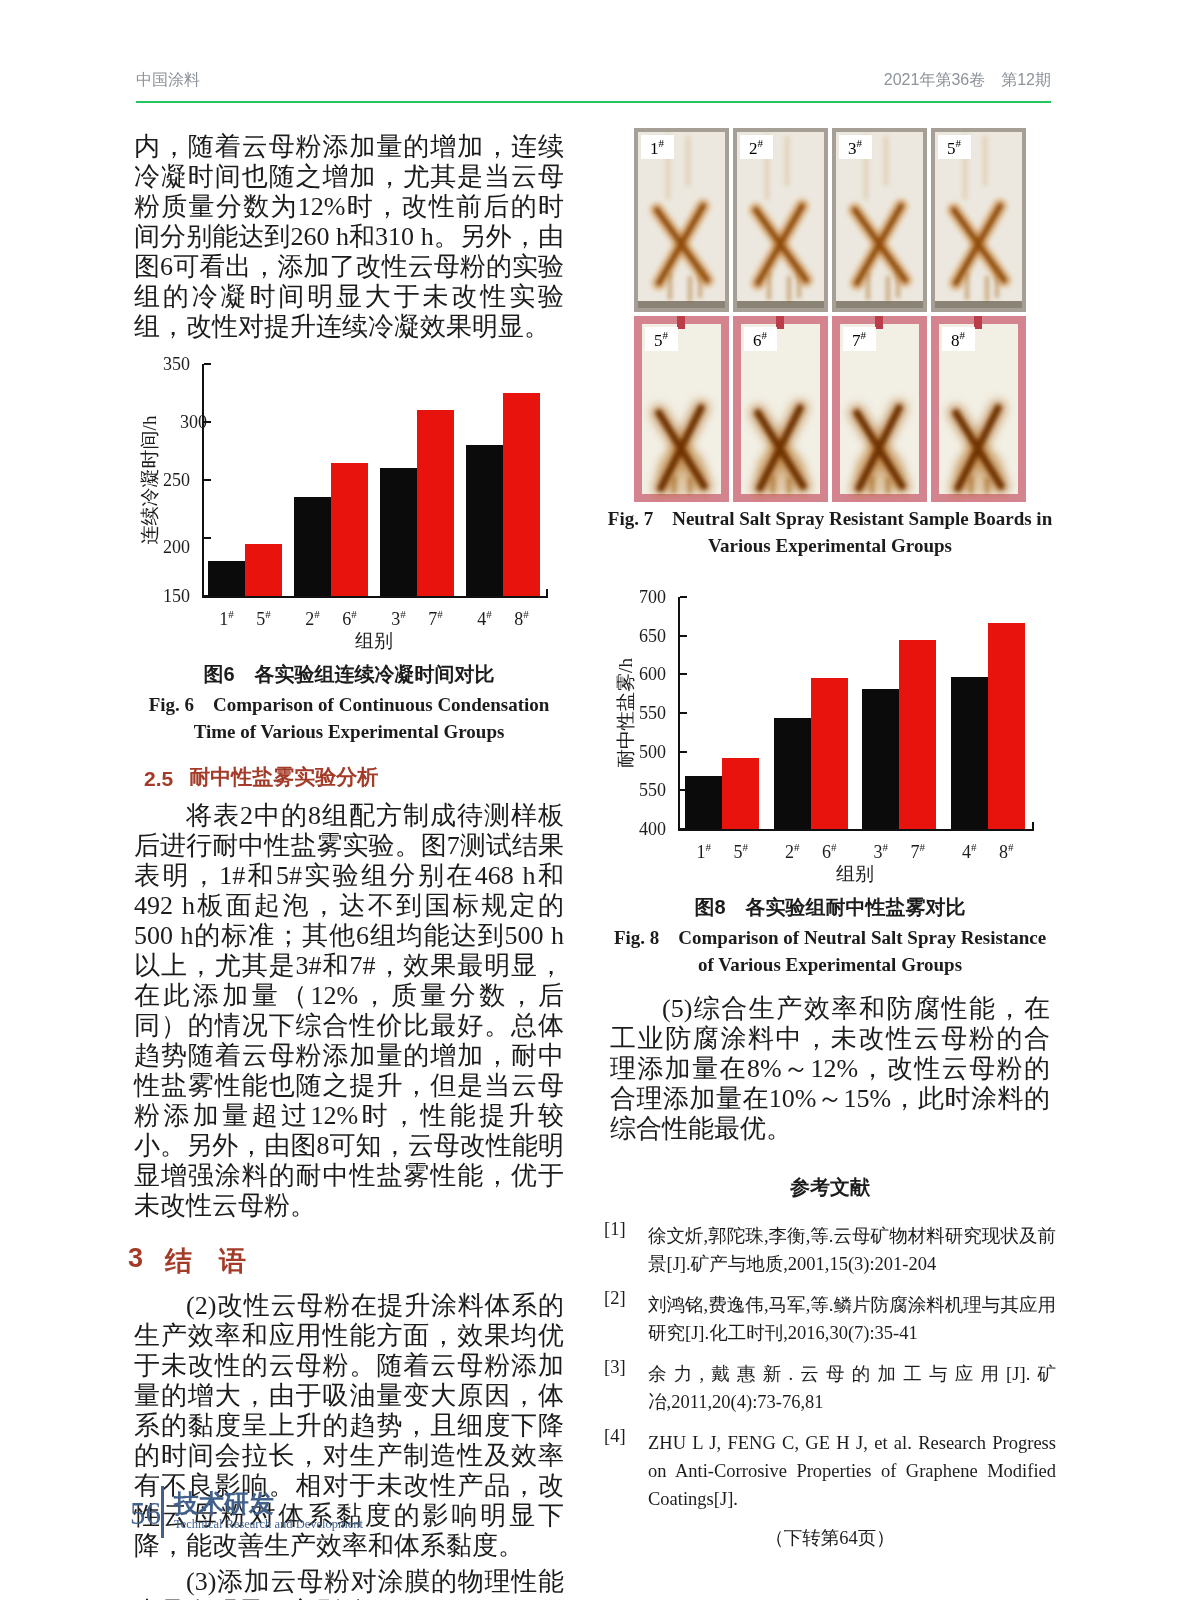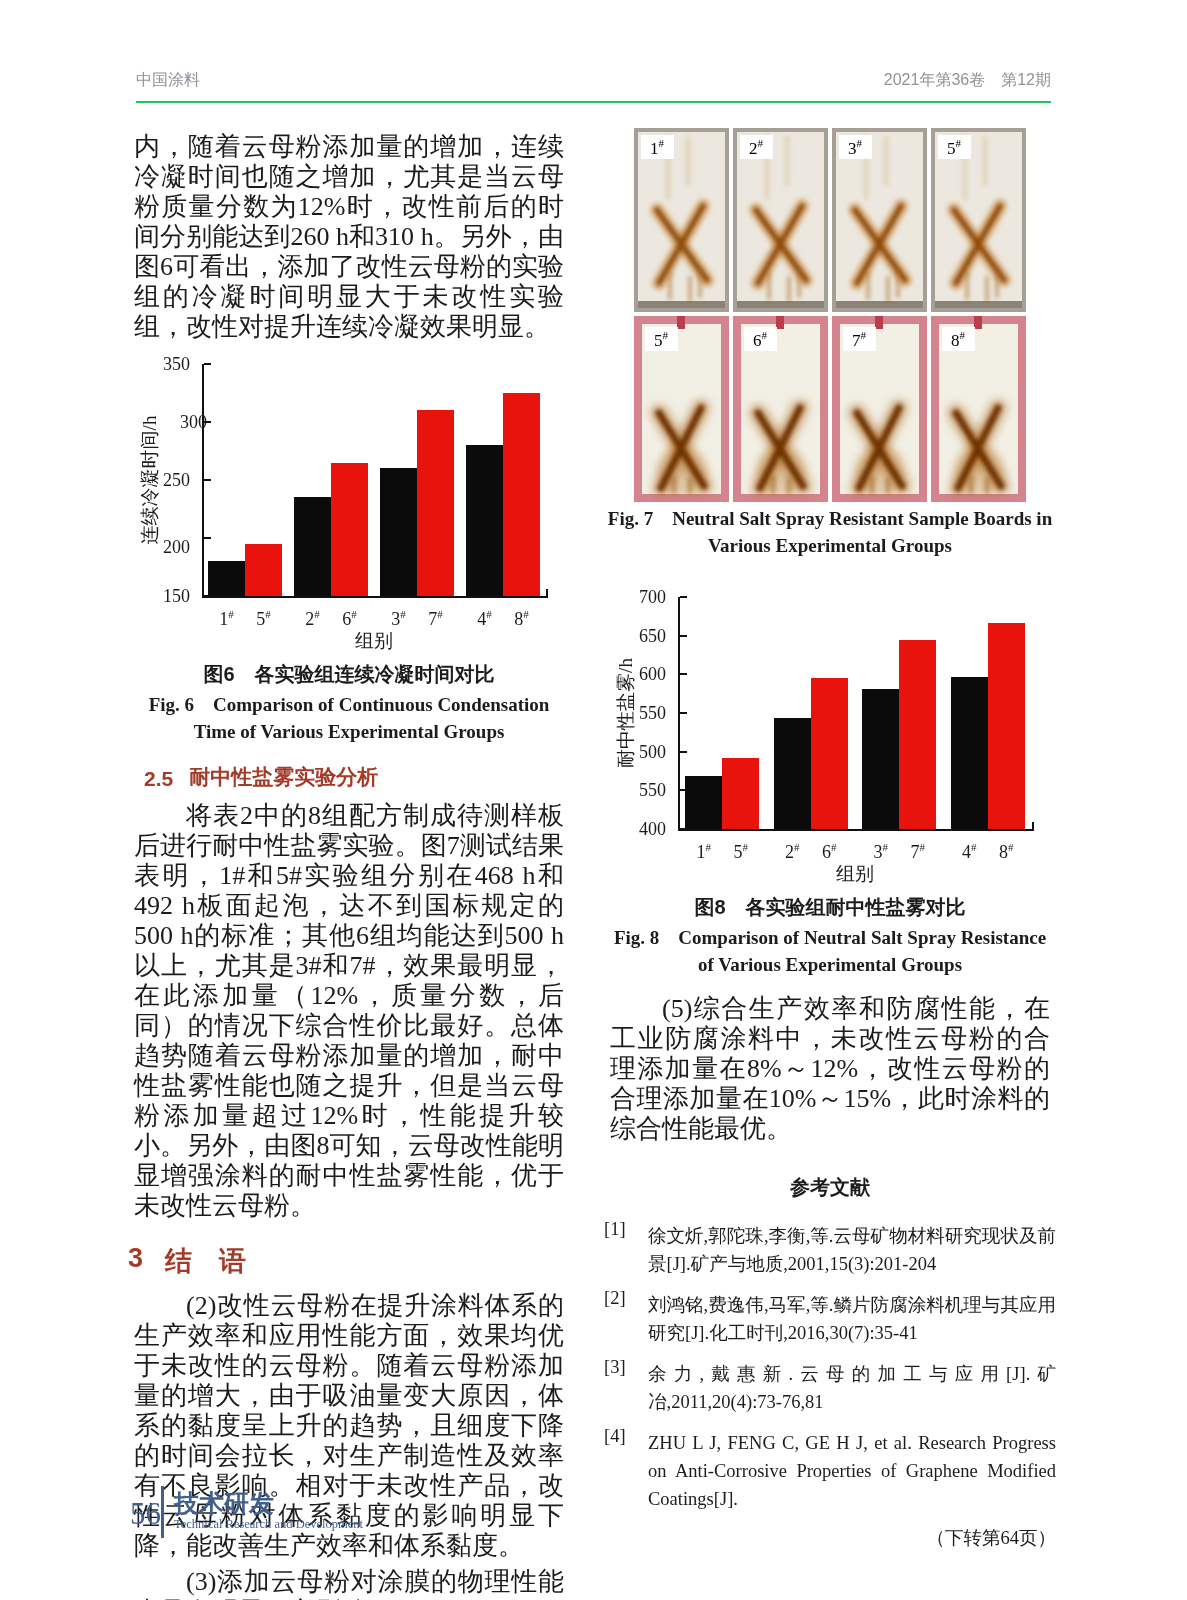--- a/index.html
+++ b/index.html
@@ -44,21 +44,21 @@
   .boards{width:392px;margin:2px auto 0;display:flex;flex-direction:column;gap:4px;}
   .board-row{display:flex;gap:4px;}
   .boards svg text{font-family:"Liberation Serif","DejaVu Serif",serif;}
 
   
   .refs-title{font-family:"Liberation Sans","DejaVu Sans",sans-serif;font-weight:bold;font-size:20px;
               text-align:center;margin:30px 0 14px;}
   .ref{display:flex;font-size:18.5px;line-height:28px;margin-bottom:6px;}
   .ref-num{flex:0 0 44px;}
   .ref-text{flex:1;text-align:justify;margin-top:7px;}
-  .continued{text-align:right;font-size:18.5px;margin-top:12px;}
+  .continued{text-align:center;font-size:18.5px;margin-top:12px;}
 
   
   .footer{position:absolute;left:130px;top:1486px;display:flex;align-items:stretch;color:#41618c;height:52px;}
   .page-num{font-size:31px;line-height:56px;margin-right:0;}
   .footer-bar{width:3px;background:#41618c;margin-right:10px;}
   .footer-titles{display:flex;flex-direction:column;justify-content:center;}
   .footer-zh{font-family:"Liberation Sans","DejaVu Sans",sans-serif;font-weight:bold;font-size:25px;line-height:25px;}
   .footer-en{font-size:12.5px;line-height:17px;}
 </style>
 </head>

